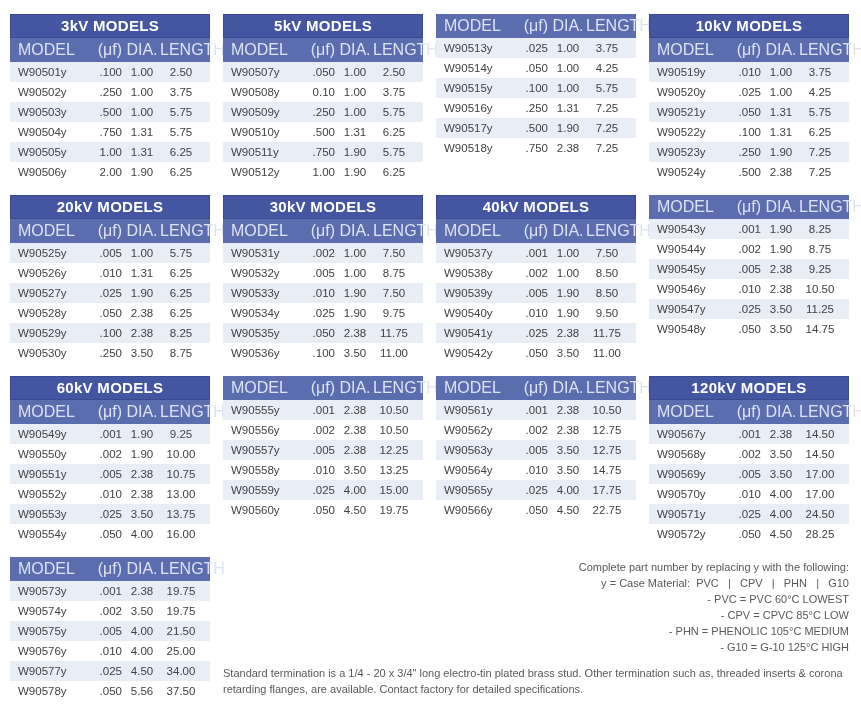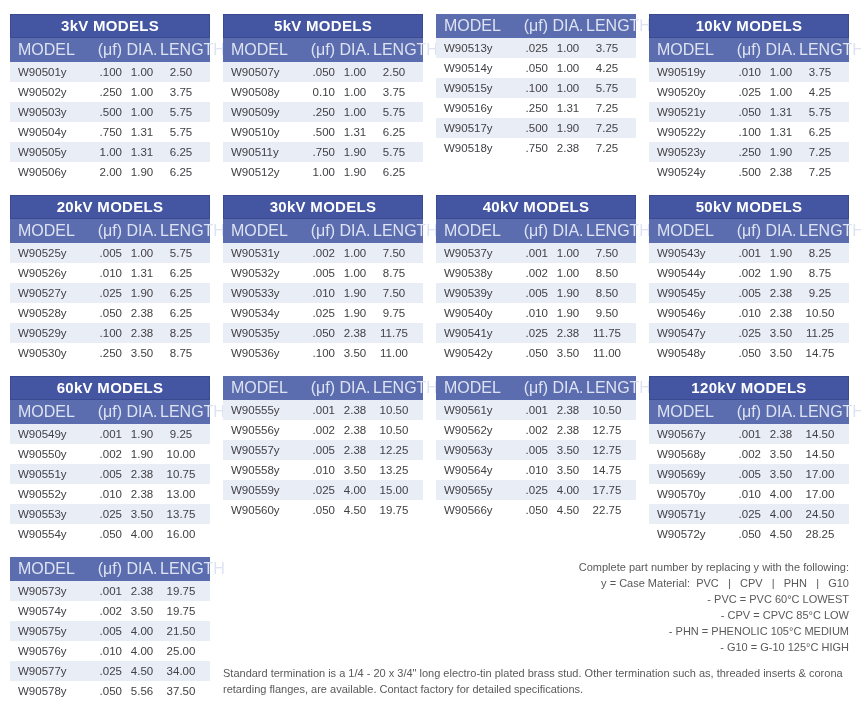--- a/index.html
+++ b/index.html
@@ -406,21 +406,20 @@
           <div class="tbl-row">
             <span class="c0">W90542y</span>
             <span class="c1">.050</span>
             <span class="c2">3.50</span>
             <span class="c3">11.00</span>
           </div>
         </div>
   </section>
 
   <section class="tbl">
-    <div class="tbl-title">50kV MODELS</div>
     <div class="tbl-head">
           <span class="c0">MODEL</span>
           <span class="c1">(μf)</span>
           <span class="c2">DIA.</span>
           <span class="c3">LENGTH</span>
         </div>
     <div class="tbl-body">
           <div class="tbl-row">
             <span class="c0">W90543y</span>
             <span class="c1">.001</span>

